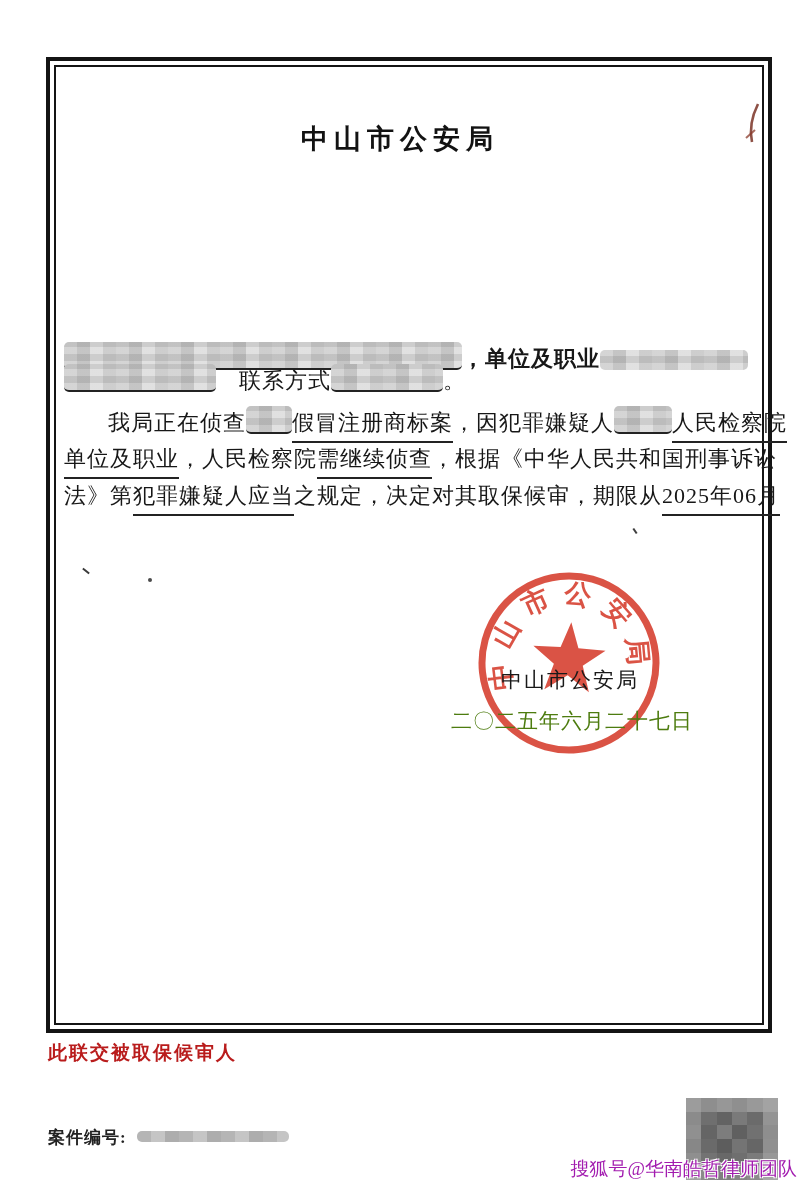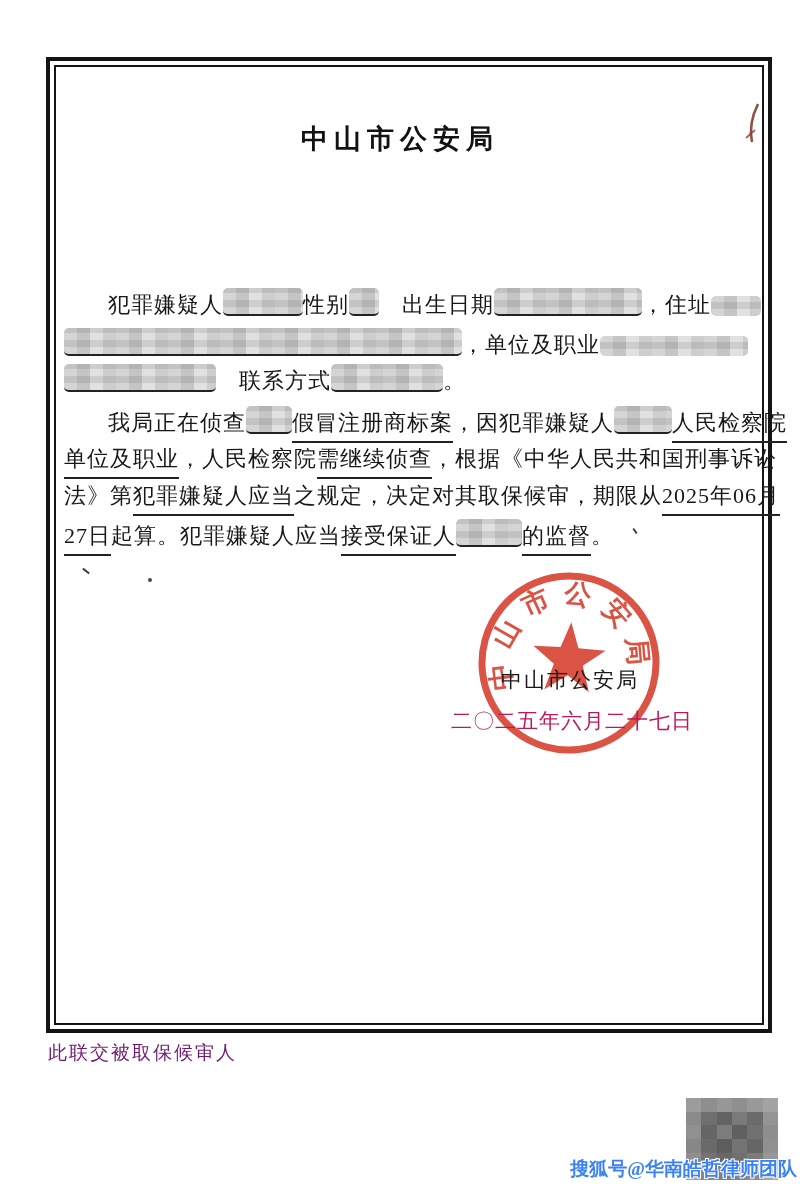--- a/index.html
+++ b/index.html
@@ -12,51 +12,49 @@
   .doc-title{left:0;right:0;top:155px;text-align:center;font-size:39px;font-weight:bold;letter-spacing:5px;color:#0e0e0e;}
   .doc-no{top:226px;right:44px;font-size:23px;letter-spacing:2px;color:#1a1a1a;}
   .bodyline{left:64px;font-size:22px;letter-spacing:1px;color:#171717;height:30px;line-height:30px;}
   .ul{border-bottom:2px solid #232323;padding-bottom:6px;}
   .redact{display:inline-block;height:20px;vertical-align:-4px;border-radius:5px;background-color:#dcdcdc;
     background-image:repeating-linear-gradient(90deg,rgba(0,0,0,.07) 0 13px,rgba(0,0,0,.14) 13px 26px,rgba(0,0,0,.02) 26px 39px,rgba(0,0,0,.10) 39px 52px),
                      repeating-linear-gradient(0deg,rgba(255,255,255,.25) 0 7px,rgba(0,0,0,.05) 7px 14px);}
   .spacer{display:inline-block;height:1px;}
   .seal-wrap{left:474px;top:568px;width:190px;height:195px;}
   .seal-signer{left:501px;top:666px;font-size:21px;letter-spacing:2px;color:#191919;}
-  .seal-date{left:451px;top:707px;font-size:21px;letter-spacing:1px;color:#be185d;}
-  .copy-note{left:48px;top:1040px;font-size:19px;font-weight:normal;letter-spacing:2px;color:#701a75;}
+  .seal-date{left:451px;top:707px;font-size:21px;letter-spacing:1px;color:#4d7c0f;}
+  .copy-note{left:48px;top:1040px;font-size:19px;font-weight:bold;letter-spacing:2px;color:#b91c1c;}
   .case-row{left:48px;top:1126px;font-size:17px;font-weight:bold;letter-spacing:1px;color:#222;}
   .case-redact{display:inline-block;width:152px;height:11px;margin-left:10px;vertical-align:1px;border-radius:5px;background-color:#c9c9c9;
     background-image:repeating-linear-gradient(90deg,rgba(0,0,0,.10) 0 14px,rgba(0,0,0,.02) 14px 28px,rgba(0,0,0,.14) 28px 42px);}
   .pixel-block{left:686px;top:1098px;width:92px;height:82px;display:grid;grid-template-columns:repeat(6,1fr);grid-template-rows:repeat(6,1fr);}
-  .watermark{right:3px;top:1156px;font-size:19px;font-weight:bold;letter-spacing:0;color:#3b82f6;
+  .watermark{right:3px;top:1156px;font-size:19px;font-weight:normal;letter-spacing:0;color:#a21caf;
     text-shadow:1px 1px 0 #fff,-1px -1px 0 #fff,1px -1px 0 #fff,-1px 1px 0 #fff;}
   .mark-tick{left:82px;top:570px;width:8px;height:2px;background:#3a3a3a;transform:rotate(38deg);}
   .mark-dot{left:148px;top:578px;width:4px;height:4px;border-radius:50%;background:#4a4a4a;}
   .mark-apos{left:632px;top:530px;width:6px;height:2px;background:#3f3f3f;transform:rotate(55deg);}
 </style>
 </head>
 <body>
 
 <div class="page">
 
   <div class="frame-outer">
     <div class="frame-inner"></div>
   </div>
 
   <div class="abs agency-title">中山市公安局</div>
 
 
-  <div class="abs bodyline" style="top: 288px;"><span class="spacer" style="width: 44px;"></span><span>犯罪嫌疑人</span><span class="redact ul" style="width: 80px;"></span><span>性别</span><span class="redact ul" style="width: 30px;"></span><span>　出生日期</span><span class="redact ul" style="width: 148px;"></span><span>，住址</span><span class="redact" style="width: 50px;"></span></div>
-  <div class="abs bodyline" style="top: 328px;"><span class="redact ul" style="width: 398px;"></span><span>，单位及职业</span><span class="redact" style="width: 148px;"></span></div>
+  <div class="abs bodyline" style="top: 342px; font-weight: bold;"><span class="redact ul" style="width: 398px;"></span><span>，单位及职业</span><span class="redact" style="width: 148px;"></span></div>
   <div class="abs bodyline" style="top: 364px;"><span class="redact ul" style="width: 152px;"></span><span>　联系方式</span><span class="redact ul" style="width: 112px;"></span><span>。</span></div>
   <div class="abs bodyline" style="top: 406px;"><span class="spacer" style="width: 44px;"></span><span>我局正在侦查</span><span class="redact ul" style="width: 46px;"></span><span class="ul">假冒注册商标案</span><span>，因犯罪嫌疑人</span><span class="redact ul" style="width: 58px;"></span><span class="ul">人民检察院</span></div>
   <div class="abs bodyline" style="top: 444px;"><span class="ul">单位及职业</span><span>，人民检察院</span><span class="ul">需继续侦查</span><span>，根据《中华人民共和国刑事诉讼</span></div>
   <div class="abs bodyline" style="top: 481px;"><span>法》第</span><span class="ul">犯罪嫌疑人应当</span><span>之规定，决定对其取保候审，期限从</span><span class="ul">2025年06月</span></div>
-  <div class="abs bodyline" style="top: 519px;"><span class="ul">27日</span><span>起算。犯罪嫌疑人应当</span><span class="ul">接受保证人</span><span class="redact ul" style="width: 66px;"></span><span class="ul">的监督</span><span>。</span></div>
 
   <div class="abs mark-tick"></div>
   <div class="abs mark-dot"></div>
   <div class="abs mark-apos"></div>
 
   <svg class="abs" style="left:738px;top:100px;" width="30" height="50">
     <path d="M20,4 C14,16 11,28 14,42" stroke="#7a3226" stroke-width="2.6" fill="none" opacity="0.85"></path>
     <path d="M8,38 L17,30" stroke="#8a3a2a" stroke-width="2" fill="none" opacity="0.75"></path>
   </svg>
 
@@ -68,20 +66,23 @@
       <text font-size="27" font-weight="bold" fill="#d63c2c" letter-spacing="11" font-family="'Liberation Serif',serif">
         <textPath href="#sealArc" startOffset="50%" text-anchor="middle">中山市公安局</textPath>
       </text>
     </g>
   </svg>
 
   <div class="abs seal-signer">中山市公安局</div>
   <div class="abs seal-date">二〇二五年六月二十七日</div>
 
   <div class="abs copy-note">此联交被取保候审人</div>
+  <div class="abs case-row">
+    <span>案件编号:</span><span class="case-redact"></span>
+  </div>
 
   <div class="abs pixel-block" id="pixelBlock">
       <div style="background: rgb(156, 156, 156);"></div>
       <div style="background: rgb(142, 142, 142);"></div>
       <div style="background: rgb(151, 151, 151);"></div>
       <div style="background: rgb(143, 143, 143);"></div>
       <div style="background: rgb(153, 153, 153);"></div>
       <div style="background: rgb(163, 163, 163);"></div>
       <div style="background: rgb(139, 139, 139);"></div>
       <div style="background: rgb(111, 111, 111);"></div>

